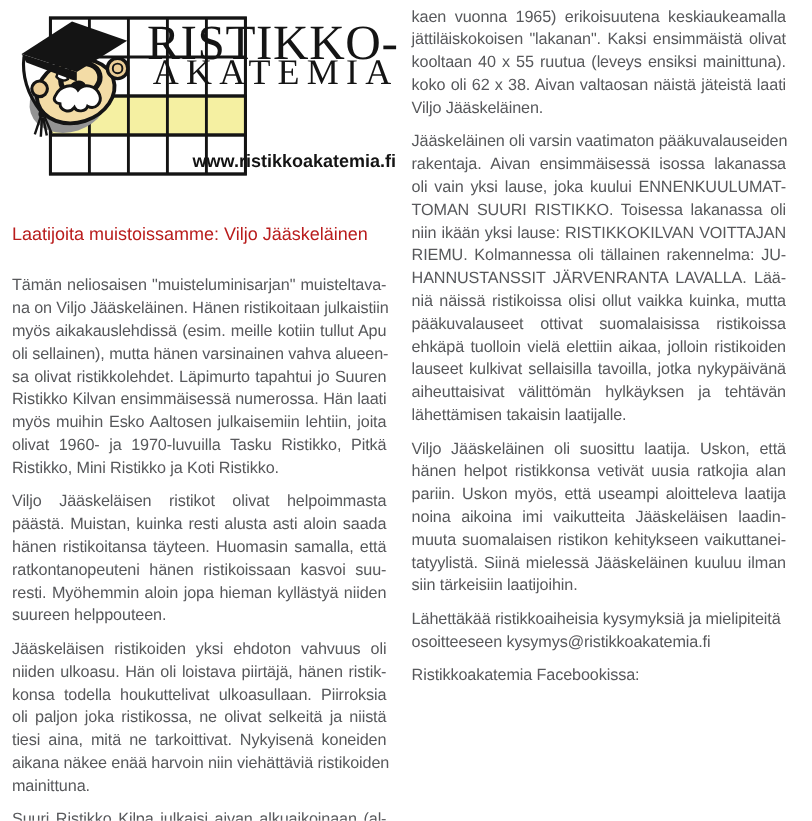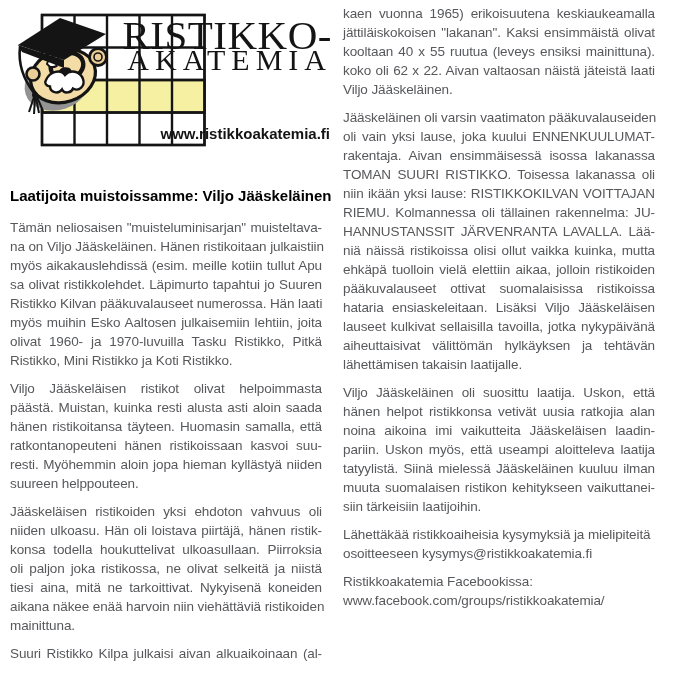--- a/index.html
+++ b/index.html
@@ -7,22 +7,22 @@
     width:677px;height:684px;overflow:hidden;
     font-family:"Liberation Sans","DejaVu Sans",sans-serif;
     color:#57585B;
   }
   .page{display:flex;padding:0 4px 0 10px;}
   .col{width:324px;}
   .col-left{margin-right:9px;}
   .col-right{padding-top:4px;}
   .logo-wrap{height:150px;}
   .heading{
-    font-size:15px;font-weight:bold;color:#000000;
-    margin:37px 0 14px 0;letter-spacing:0;
+    font-size:15px;font-weight:normal;color:#b91c1c;
+    margin:37px 0 24px 0;letter-spacing:0;
   }
   .para{margin:0 12px 9px 0;}
   .line{
     font-size:13.5px;line-height:19px;height:19px;
     letter-spacing:-0.1px;white-space:nowrap;color:#57585B;
   }
   .line.j{text-align:justify;text-align-last:justify;}
 </style>
 </head>
 <body>
@@ -90,22 +90,23 @@
         <text x="320" y="139" text-anchor="end" font-size="15" font-weight="bold" fill="#141414" font-family="'Liberation Sans','DejaVu Sans',sans-serif">www.ristikkoakatemia.fi</text>
       </svg>
     </div>
 
     <div class="heading">Laatijoita muistoissamme: Viljo Jääskeläinen</div>
 
     <div class="para">
         <div class="line j">Tämän neliosaisen "muisteluminisarjan" muisteltava-</div>
         <div class="line j">na on Viljo Jääskeläinen. Hänen ristikoitaan julkaistiin</div>
         <div class="line j">myös aikakauslehdissä (esim. meille kotiin tullut Apu</div>
+        <div class="line j">oli sellainen), mutta hänen varsinainen vahva alueen-</div>
         <div class="line j">sa olivat ristikkolehdet. Läpimurto tapahtui jo Suuren</div>
-        <div class="line j">Ristikko Kilvan pääkuvalauseet numerossa. Hän laati</div>
+        <div class="line j">Ristikko Kilvan ensimmäisessä numerossa. Hän laati</div>
         <div class="line j">myös muihin Esko Aaltosen julkaisemiin lehtiin, joita</div>
         <div class="line j">olivat 1960- ja 1970-luvuilla Tasku Ristikko, Pitkä</div>
         <div class="line">Ristikko, Mini Ristikko ja Koti Ristikko.</div>
       </div>
     <div class="para">
         <div class="line j">Viljo Jääskeläisen ristikot olivat helpoimmasta</div>
         <div class="line j">päästä. Muistan, kuinka resti alusta asti aloin saada</div>
         <div class="line j">hänen ristikoitansa täyteen. Huomasin samalla, että</div>
         <div class="line j">ratkontanopeuteni hänen ristikoissaan kasvoi suu-</div>
         <div class="line j">resti. Myöhemmin aloin jopa hieman kyllästyä niiden</div>
@@ -123,52 +124,50 @@
     <div class="para">
         <div class="line j">Suuri Ristikko Kilpa julkaisi aivan alkuaikoinaan (al-</div>
       </div>
   </div>
 
   <div class="col col-right">
     <div class="para">
         <div class="line j">kaen vuonna 1965) erikoisuutena keskiaukeamalla</div>
         <div class="line j">jättiläiskokoisen "lakanan". Kaksi ensimmäistä olivat</div>
         <div class="line j">kooltaan 40 x 55 ruutua (leveys ensiksi mainittuna).</div>
-        <div class="line j">koko oli 62 x 22. Aivan valtaosan näistä jäteistä laati</div>
+        <div class="line j">koko oli 62 x 38. Aivan valtaosan näistä jäteistä laati</div>
         <div class="line">Viljo Jääskeläinen.</div>
       </div>
     <div class="para">
         <div class="line j">Jääskeläinen oli varsin vaatimaton pääkuvalauseiden</div>
+        <div class="line j">rakentaja. Aivan ensimmäisessä isossa lakanassa</div>
         <div class="line j">oli vain yksi lause, joka kuului ENNENKUULUMAT-</div>
-        <div class="line j">rakentaja. Aivan ensimmäisessä isossa lakanassa</div>
         <div class="line j">TOMAN SUURI RISTIKKO. Toisessa lakanassa oli</div>
         <div class="line j">niin ikään yksi lause: RISTIKKOKILVAN VOITTAJAN</div>
         <div class="line j">RIEMU. Kolmannessa oli tällainen rakennelma: JU-</div>
         <div class="line j">HANNUSTANSSIT JÄRVENRANTA LAVALLA. Lää-</div>
         <div class="line j">niä näissä ristikoissa olisi ollut vaikka kuinka, mutta</div>
+        <div class="line j">pääkuvalauseet ottivat suomalaisissa ristikoissa</div>
         <div class="line j">ehkäpä tuolloin vielä elettiin aikaa, jolloin ristikoiden</div>
-        <div class="line j">pääkuvalauseet ottivat suomalaisissa ristikoissa</div>
-        <div class="line j">hataria ensiaskeleitaan. Lisäksi Viljo Jääskeläisen</div>
         <div class="line j">lauseet kulkivat sellaisilla tavoilla, jotka nykypäivänä</div>
         <div class="line j">aiheuttaisivat välittömän hylkäyksen ja tehtävän</div>
         <div class="line">lähettämisen takaisin laatijalle.</div>
       </div>
     <div class="para">
         <div class="line j">Viljo Jääskeläinen oli suosittu laatija. Uskon, että</div>
         <div class="line j">hänen helpot ristikkonsa vetivät uusia ratkojia alan</div>
+        <div class="line j">pariin. Uskon myös, että useampi aloitteleva laatija</div>
         <div class="line j">noina aikoina imi vaikutteita Jääskeläisen laadin-</div>
-        <div class="line j">pariin. Uskon myös, että useampi aloitteleva laatija</div>
+        <div class="line j">muuta suomalaisen ristikon kehitykseen vaikuttanei-</div>
         <div class="line j">tatyylistä. Siinä mielessä Jääskeläinen kuuluu ilman</div>
-        <div class="line j">muuta suomalaisen ristikon kehitykseen vaikuttanei-</div>
         <div class="line">siin tärkeisiin laatijoihin.</div>
       </div>
     <div class="para">
       </div>
     <div class="para">
         <div class="line">Lähettäkää ristikkoaiheisia kysymyksiä ja mielipiteitä</div>
         <div class="line">osoitteeseen kysymys@ristikkoakatemia.fi</div>
       </div>
     <div class="para">
         <div class="line">Ristikkoakatemia Facebookissa:</div>
-        <div class="line">www.facebook.com/groups/ristikkoakatemia/</div>
       </div>
   </div>
 </div>
 
 </body></html>

